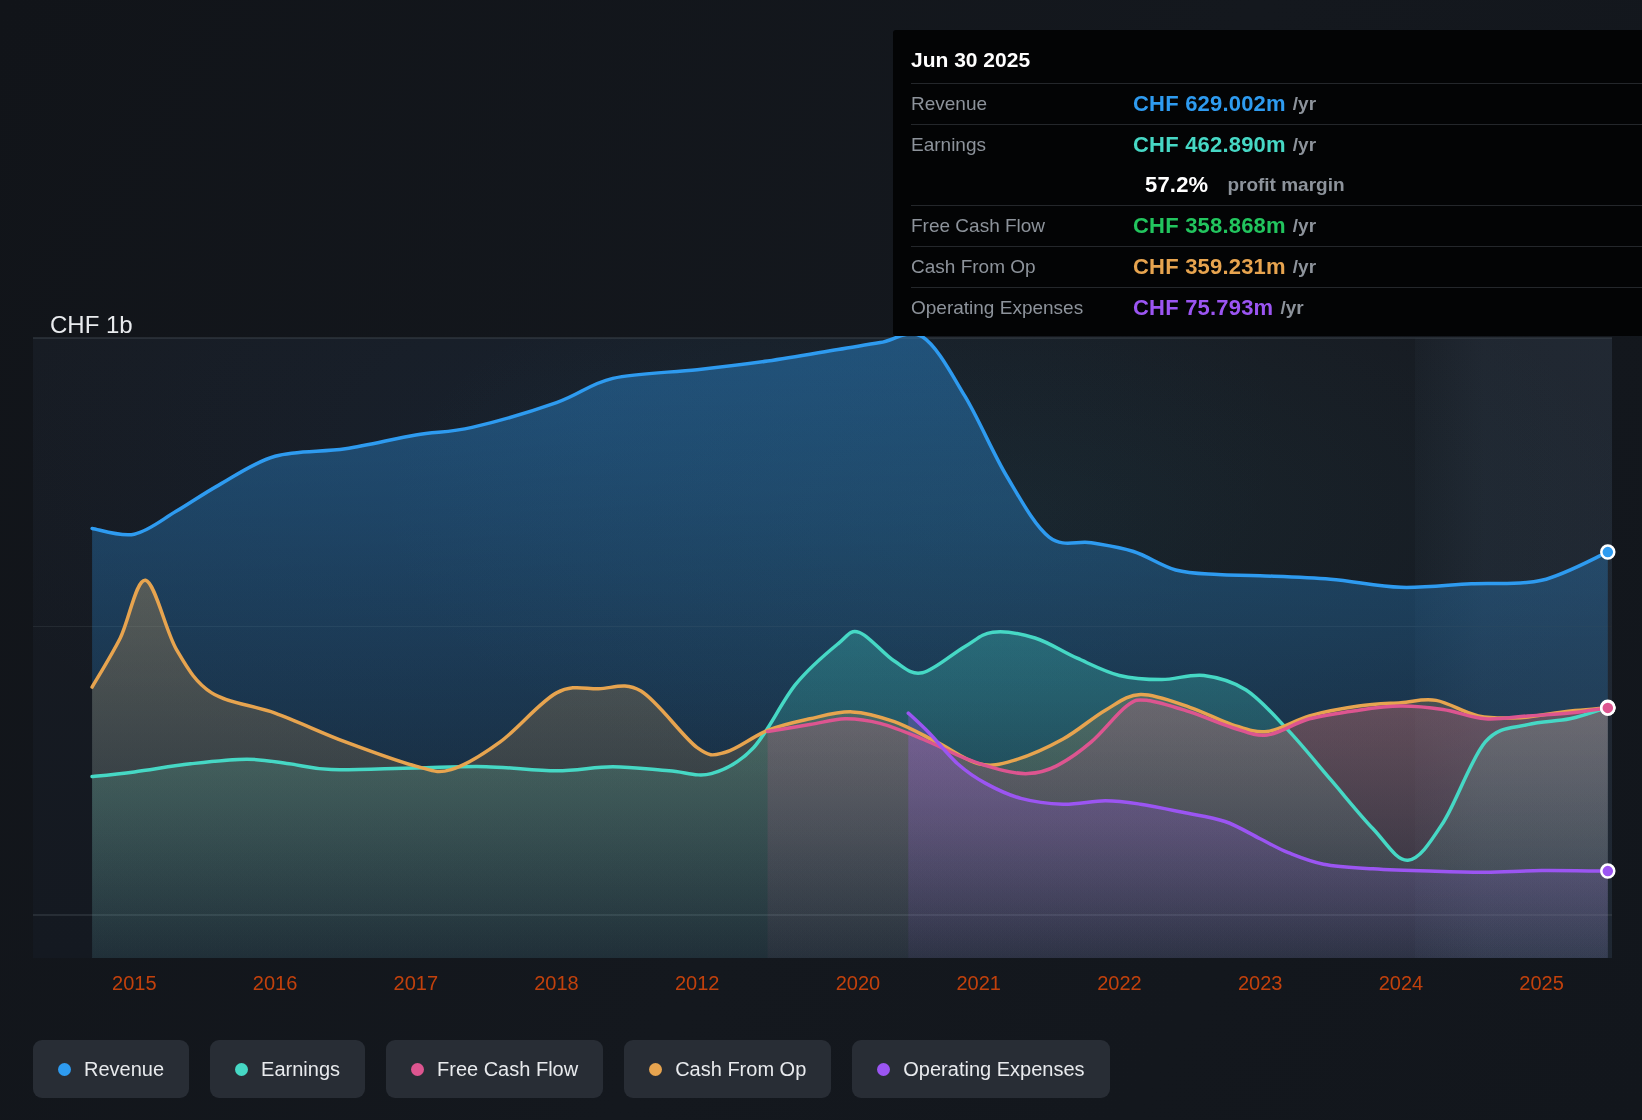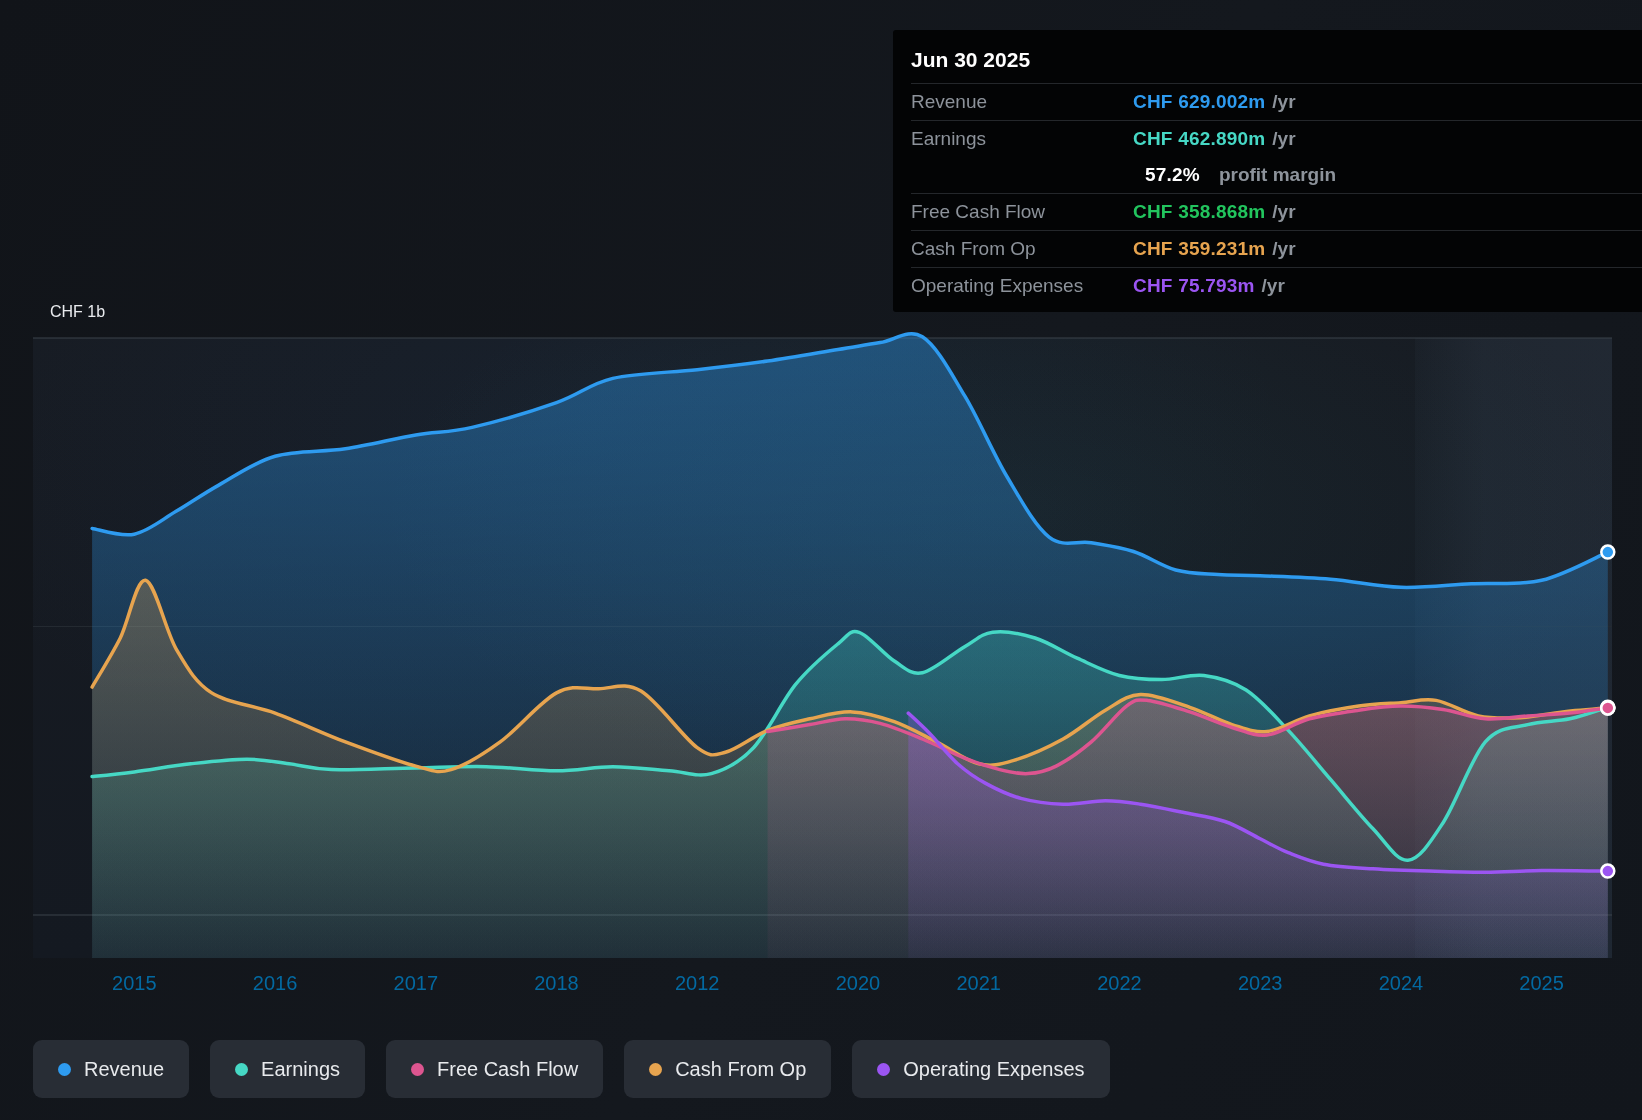--- a/index.html
+++ b/index.html
@@ -11,28 +11,28 @@
   }
   
   .tooltip-card{
     position:absolute;left:893px;top:30px;width:775px;box-sizing:border-box;
     background:#030405;border-radius:3px;padding:10px 18px 8px;z-index:5;
   }
   .tooltip-title{color:#ffffff;font-size:21px;font-weight:700;padding:8px 0 11px;}
   .t-row{display:flex;align-items:center;padding:7px 0;border-top:1px solid #24272b;}
   .t-row.no-border{border-top:none;gap:12px;}
   .t-label{flex:0 0 222px;color:#8d939b;font-size:19px;}
-  .t-value{font-size:19px;font-weight:700;letter-spacing:.2px;}
+  .t-value{font-size:22px;font-weight:700;letter-spacing:.2px;}
   .t-unit{color:#8d939b;font-weight:700;font-size:19px;margin-left:7px;}
   
-  .y-label{position:absolute;left:50px;color:#e9ebee;font-size:16px;}
+  .y-label{position:absolute;left:50px;color:#e9ebee;font-size:24px;margin-top:8px;}
   .y-label.top{top:303px;}
   .y-label.zero{top:877px;}
   .x-axis{position:absolute;left:33px;top:972px;width:1579px;height:30px;}
-  .x-axis span{position:absolute;transform:translateX(-50%);color:#0369a1;font-size:20px;}
+  .x-axis span{position:absolute;transform:translateX(-50%);color:#c2410c;font-size:20px;}
   
   .plot{
     position:absolute;left:33px;top:338px;width:1579px;height:620px;
     background:
       radial-gradient(900px 420px at 62% 28%, rgba(44,108,118,.13), rgba(0,0,0,0) 70%),
       radial-gradient(1000px 520px at 35% 15%, rgba(36,80,130,.11), rgba(0,0,0,0) 70%),
       linear-gradient(180deg,#171b22 0%,#141921 100%);
   }
   .plot svg{position:absolute;left:0;top:0;overflow:visible;}
   

